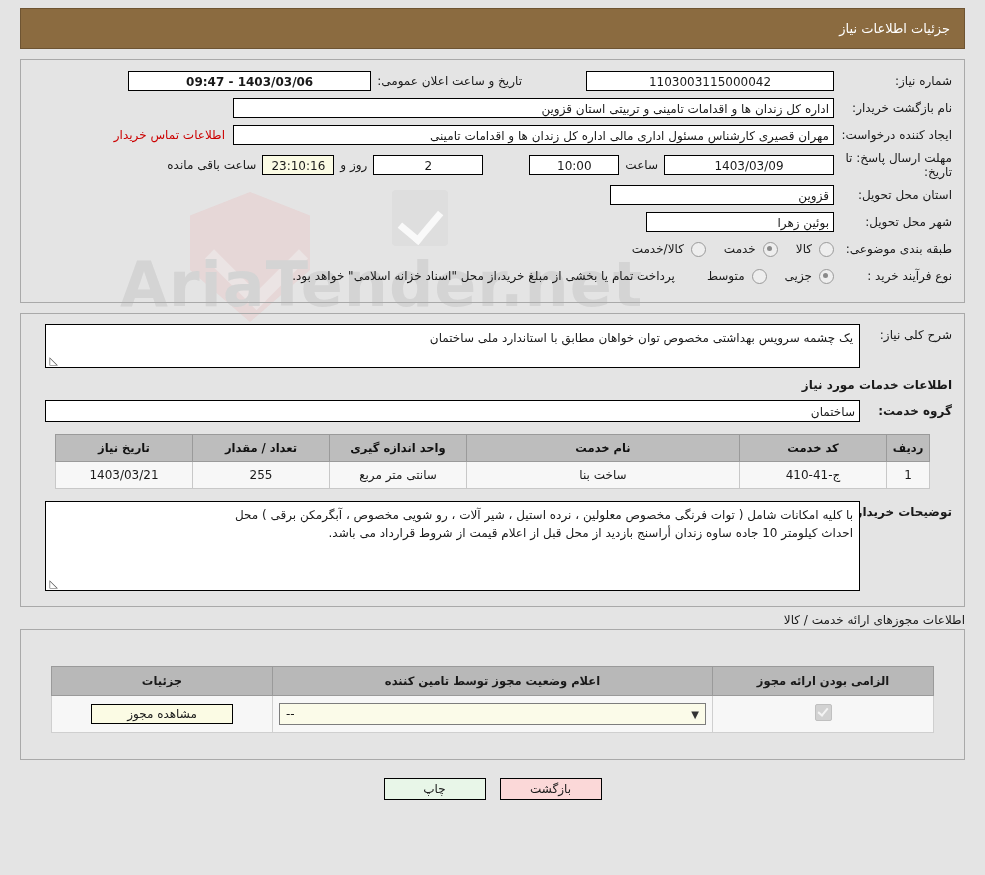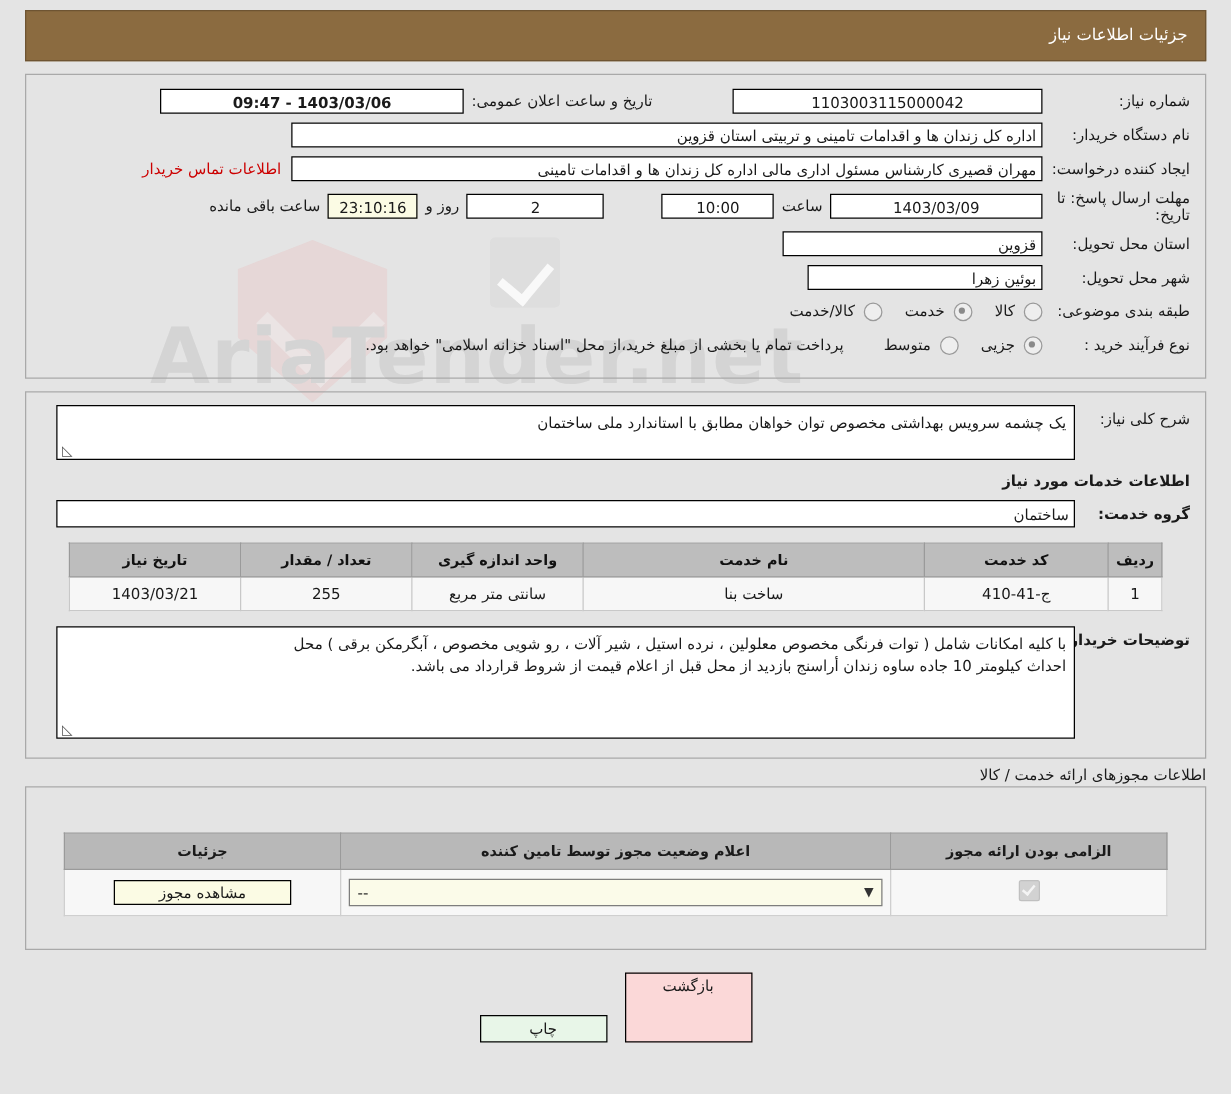--- a/index.html
+++ b/index.html
@@ -156,21 +156,21 @@
     min-width:120px;text-align:center;cursor:pointer;
   }
   
   .footer-btns{
     display:flex;justify-content:center;gap:14px;margin-top:18px;
   }
   .btn{
     font-size:12px;padding:3px 18px;border:1px solid #000000;cursor:pointer;
     min-width:64px;text-align:center;
   }
-  .btn.print{background:#e8f6e8;margin-top:34px;}
+  .btn.print{background:#e8f6e8;}
   .btn.back{background:#fbd8d8;}
 </style>
 </head>
 <body>
 
 <div class="watermark">
   <div class="wm-shield"></div>
   <div class="wm-check"></div>
   <div class="wm-text">AriaTender.net</div>
 </div>
@@ -185,21 +185,21 @@
     <div class="panel-inner">
 
       <div class="row">
         <div class="lbl lbl-w">شماره نیاز:</div>
         <div class="fld center" style="width:248px;">1103003115000042</div>
         <div class="lbl" style="margin-right:64px;">تاریخ و ساعت اعلان عمومی:</div>
         <div class="fld center" style="width:243px;margin-right:6px;font-weight:bold;">1403/03/06 - 09:47</div>
       </div>
 
       <div class="row">
-        <div class="lbl lbl-w">نام دستگاه خریدار:</div>
+        <div class="lbl lbl-w">نام بازگشت خریدار:</div>
         <div class="fld right" style="width:601px;">اداره کل زندان ها و اقدامات تامینی و تربیتی استان قزوین</div>
       </div>
 
       <div class="row">
         <div class="lbl lbl-w">ایجاد کننده درخواست:</div>
         <div class="fld right" style="width:601px;">مهران قصیری کارشناس مسئول اداری مالی اداره کل زندان ها و اقدامات تامینی</div>
         <div class="redlink">اطلاعات تماس خریدار</div>
       </div>
 
       <div class="row">
@@ -208,21 +208,21 @@
         <div class="mini-lbl">ساعت</div>
         <div class="fld center" style="width:90px;">10:00</div>
         <div class="fld center" style="width:110px;margin-right:46px;">2</div>
         <div class="mini-lbl">روز و</div>
         <div class="fld center cream" style="width:72px;">23:10:16</div>
         <div class="mini-lbl">ساعت باقی مانده</div>
       </div>
 
       <div class="row">
         <div class="lbl lbl-w">استان محل تحویل:</div>
-        <div class="fld right" style="width:208px;">قزوین</div>
+        <div class="fld right" style="width:224px;">قزوین</div>
       </div>
 
       <div class="row">
         <div class="lbl lbl-w">شهر محل تحویل:</div>
         <div class="fld right" style="width:188px;">بوئین زهرا</div>
       </div>
 
       <div class="row">
         <div class="lbl lbl-w">طبقه بندی موضوعی:</div>
         <div class="radio-group">

